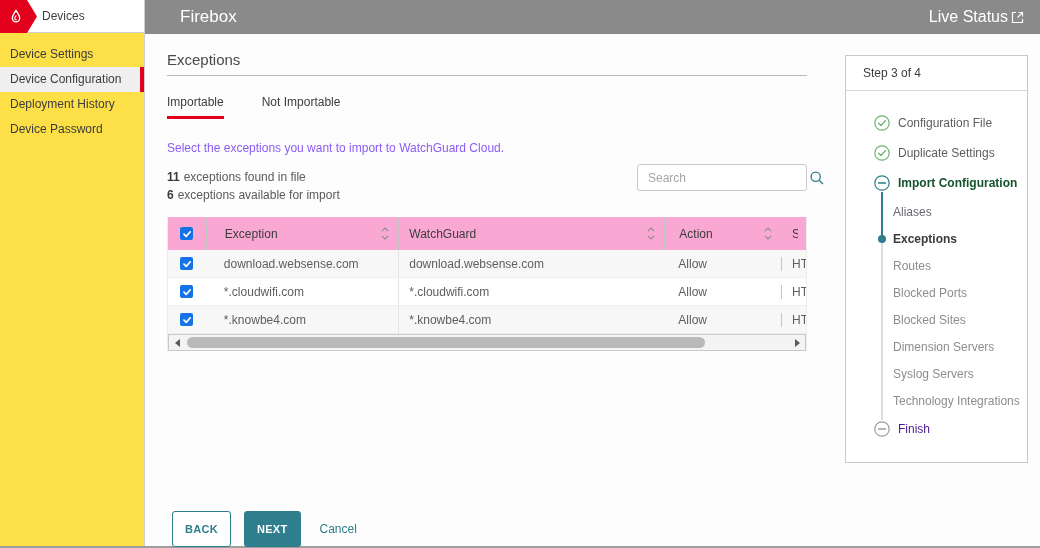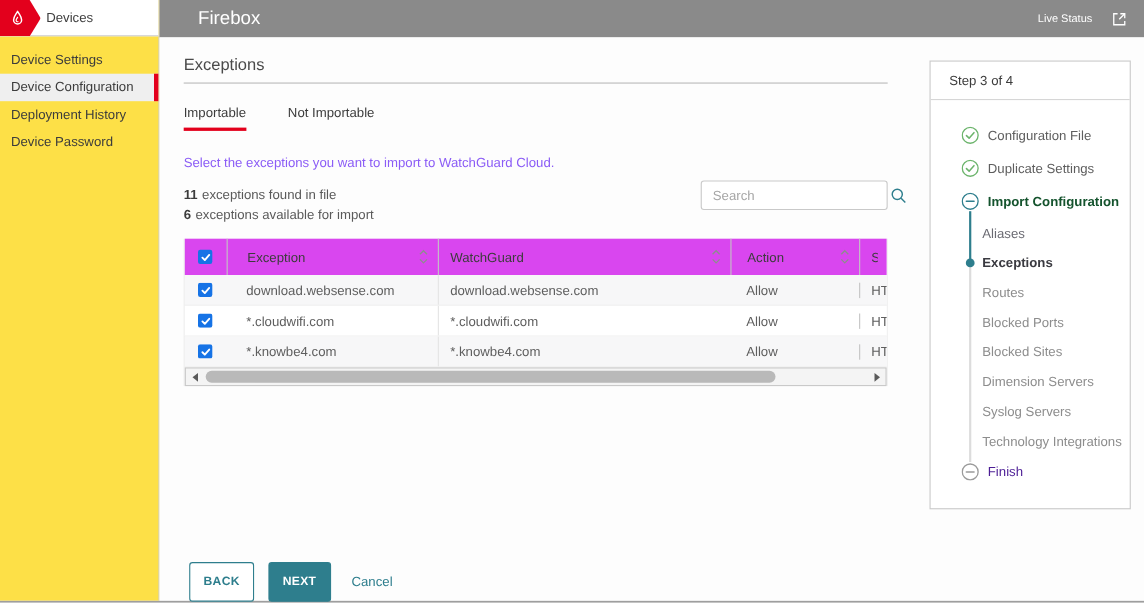--- a/index.html
+++ b/index.html
@@ -15,41 +15,41 @@
   .brand-arrow svg { margin-left:6px; }
   .brand-label { position:absolute; left:42px; top:0; line-height:33px; font-size:12px; color:#3e3e3e; }
   .sidebar-nav { padding-top:9px; }
   .side-item { position:relative; height:25px; line-height:25px; padding-left:10px; font-size:12px; color:#3c3c3c; cursor:pointer; }
   .side-item.active { background:#efefef; }
   .side-item.active .active-bar { position:absolute; right:0; top:0; width:4px; height:100%; background:#e3001c; }
 
   
   .topbar { position:absolute; left:145px; top:0; right:0; height:34px; background:#8a8a8a; display:flex; align-items:center; }
   .topbar-title { color:#fff; font-size:17px; margin-left:35px; }
-  .live-status { margin-left:auto; margin-right:14px; display:flex; align-items:center; gap:16px; color:#fff; font-size:10px; cursor:pointer; }
+  .live-status { margin-left:auto; margin-right:14px; display:flex; align-items:center; gap:1px; color:#fff; font-size:16px; cursor:pointer; }
 
   
   .content { position:absolute; left:145px; top:34px; right:0; bottom:0; background:#fdfdfd; }
   .content-inner { position:absolute; left:22px; top:0; width:640px; height:100%; }
   .page-title { margin-top:17px; font-size:15px; font-weight:normal; color:#4a4a4a; }
   .title-rule { margin-top:7px; border-bottom:1px solid #b9b9b9; }
   .tabs { margin-top:19px; display:flex; gap:38px; }
   .tab { font-size:12px; color:#3c3c3c; padding-bottom:7px; cursor:pointer; position:relative; }
   .tab.active { border-bottom:3px solid #e3001c; }
   .instruction { margin-top:22px; font-size:12px; color:#8b5cf6; }
   .stats { margin-top:13px; font-size:12px; color:#5a5a5a; line-height:18px; }
   .stat-count { font-weight:bold; color:#3c3c3c; margin-right:4px; }
   .search-box { position:absolute; right:0; top:130px; width:170px; height:27px; border:1px solid #c9c9c9; border-radius:3px; background:#fff; display:flex; align-items:center; }
   .search-box input { flex:1; border:none; outline:none; background:transparent; font-size:12px; color:#444; padding:0 6px 0 10px; font-family:inherit; }
   .search-box input::placeholder { color:#a6a6a6; }
   .search-icon { margin-right:8px; cursor:pointer; display:flex; }
 
   
   .table { margin-top:13px; width:640px; border-left:1px solid #ececec; border-right:1px solid #ececec; }
-  .thead { display:flex; height:33px; background:#d946ef; align-items:stretch; }
+  .thead { display:flex; height:33px; background:#f9a8d4; align-items:stretch; }
   .th { display:flex; align-items:center; font-size:12px; color:#3c3c3c; border-left:1px solid #c4c4c4; padding:0 8px 0 10px; cursor:pointer; }
   .th:first-child { border-left:none; justify-content:center; padding:0; }
   .th .th-label { flex:1; overflow:hidden; white-space:nowrap; }
   .col-check { width:38px; }
   .col-exception { width:193px; padding-left:18px; }
   .col-description { width:267px; }
   .col-action { width:117px; padding-left:14px; }
   .col-service { width:25px; border-left:1px solid #c4c4c4; overflow:hidden; }
   .tbody .trow { display:flex; height:28px; align-items:center; font-size:12px; color:#5e5e5e; background:#fff; border-bottom:1px solid #efefef; }
   .tbody .trow:nth-child(odd) { background:#f7f7f8; }

